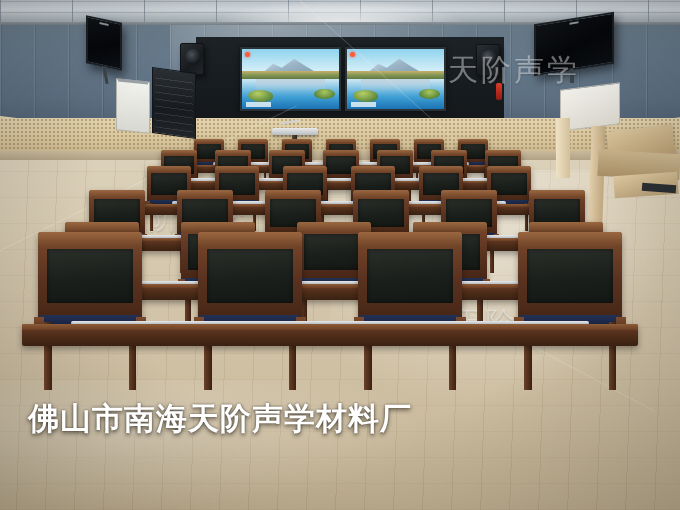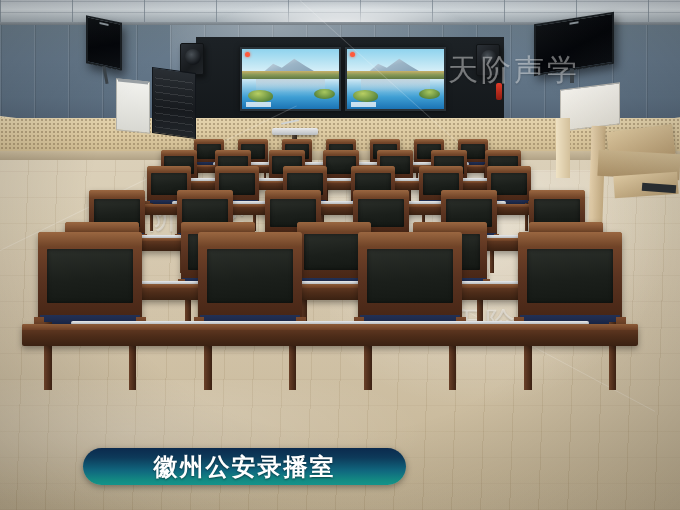--- a/index.html
+++ b/index.html
@@ -853,17 +853,17 @@
     <div class="wm-line" style="left:0px; top:250px; width:330px; transform:rotate(-26deg);"></div>
     <div class="wm-line" style="left:390px; top:270px; width:300px; transform:rotate(28deg);"></div>
 
     <div class="wm" id="wm1">天阶声学</div>
     <div class="wm" id="wm2">天阶声学</div>
     <div class="wm" id="wm3">天阶声学</div>
 
     <div class="vignette"></div>
   </div>
 
-  <div id="pill">
-    <span id="pill-label">徽州公安录播室</span>
+  <div id="caption">
+    <div id="brand">佛山市南海天阶声学材料厂</div>
   </div>
 
 </div>
 
 </body></html>

